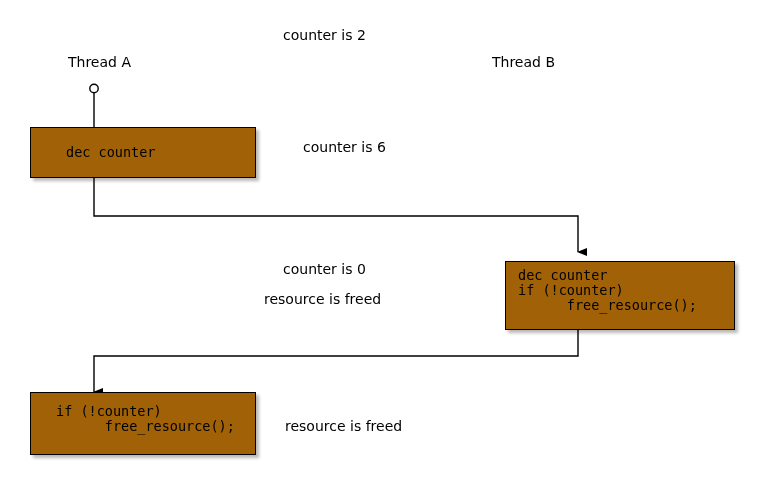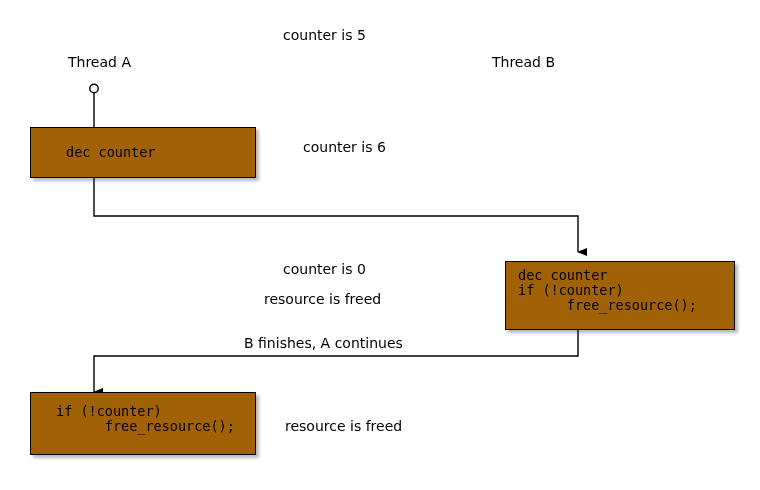--- a/index.html
+++ b/index.html
@@ -62,25 +62,24 @@
     <line x1="94" y1="92.7" x2="94" y2="127" stroke="#000000" stroke-width="1.4"></line>
 
     <path d="M94,178 L94,216 L578,216 L578,252" fill="none" stroke="#000000" stroke-width="1.4" marker-end="url(#arrowdown)"></path>
 
     <path d="M578,330 L578,356 L94,356 L94,392" fill="none" stroke="#000000" stroke-width="1.4" marker-end="url(#arrowdown)"></path>
   </svg>
 
   <div class="label" style="left:68px; top:54px;">Thread A</div>
   <div class="label" style="left:492px; top:54px;">Thread B</div>
 
-  <div class="label" style="left:283px; top:27px;">counter is 5</div>
+  <div class="label" style="left:283px; top:27px;">counter is 2</div>
   <div class="label" style="left:303px; top:139px;">counter is 6</div>
   <div class="label" style="left:283px; top:261px;">counter is 0</div>
   <div class="label" style="left:264px; top:291px;">resource is freed</div>
-  <div class="label" style="left:244px; top:335px;">B finishes, A continues</div>
   <div class="label" style="left:285px; top:418px;">resource is freed</div>
 
   <div class="node" style="left:30px; top:127px; width:226px; height:51px;">
     <div class="code" style="left:35px; top:17px;">dec counter</div>
   </div>
 
   <div class="node" style="left:505px; top:261px; width:230px; height:69px;">
     <div class="code" style="left:12px; top:6px;">dec counter</div>
     <div class="code" style="left:12px; top:21px;">if (!counter)</div>
     <div class="code" style="left:12px; top:36px;">      free_resource();</div>

